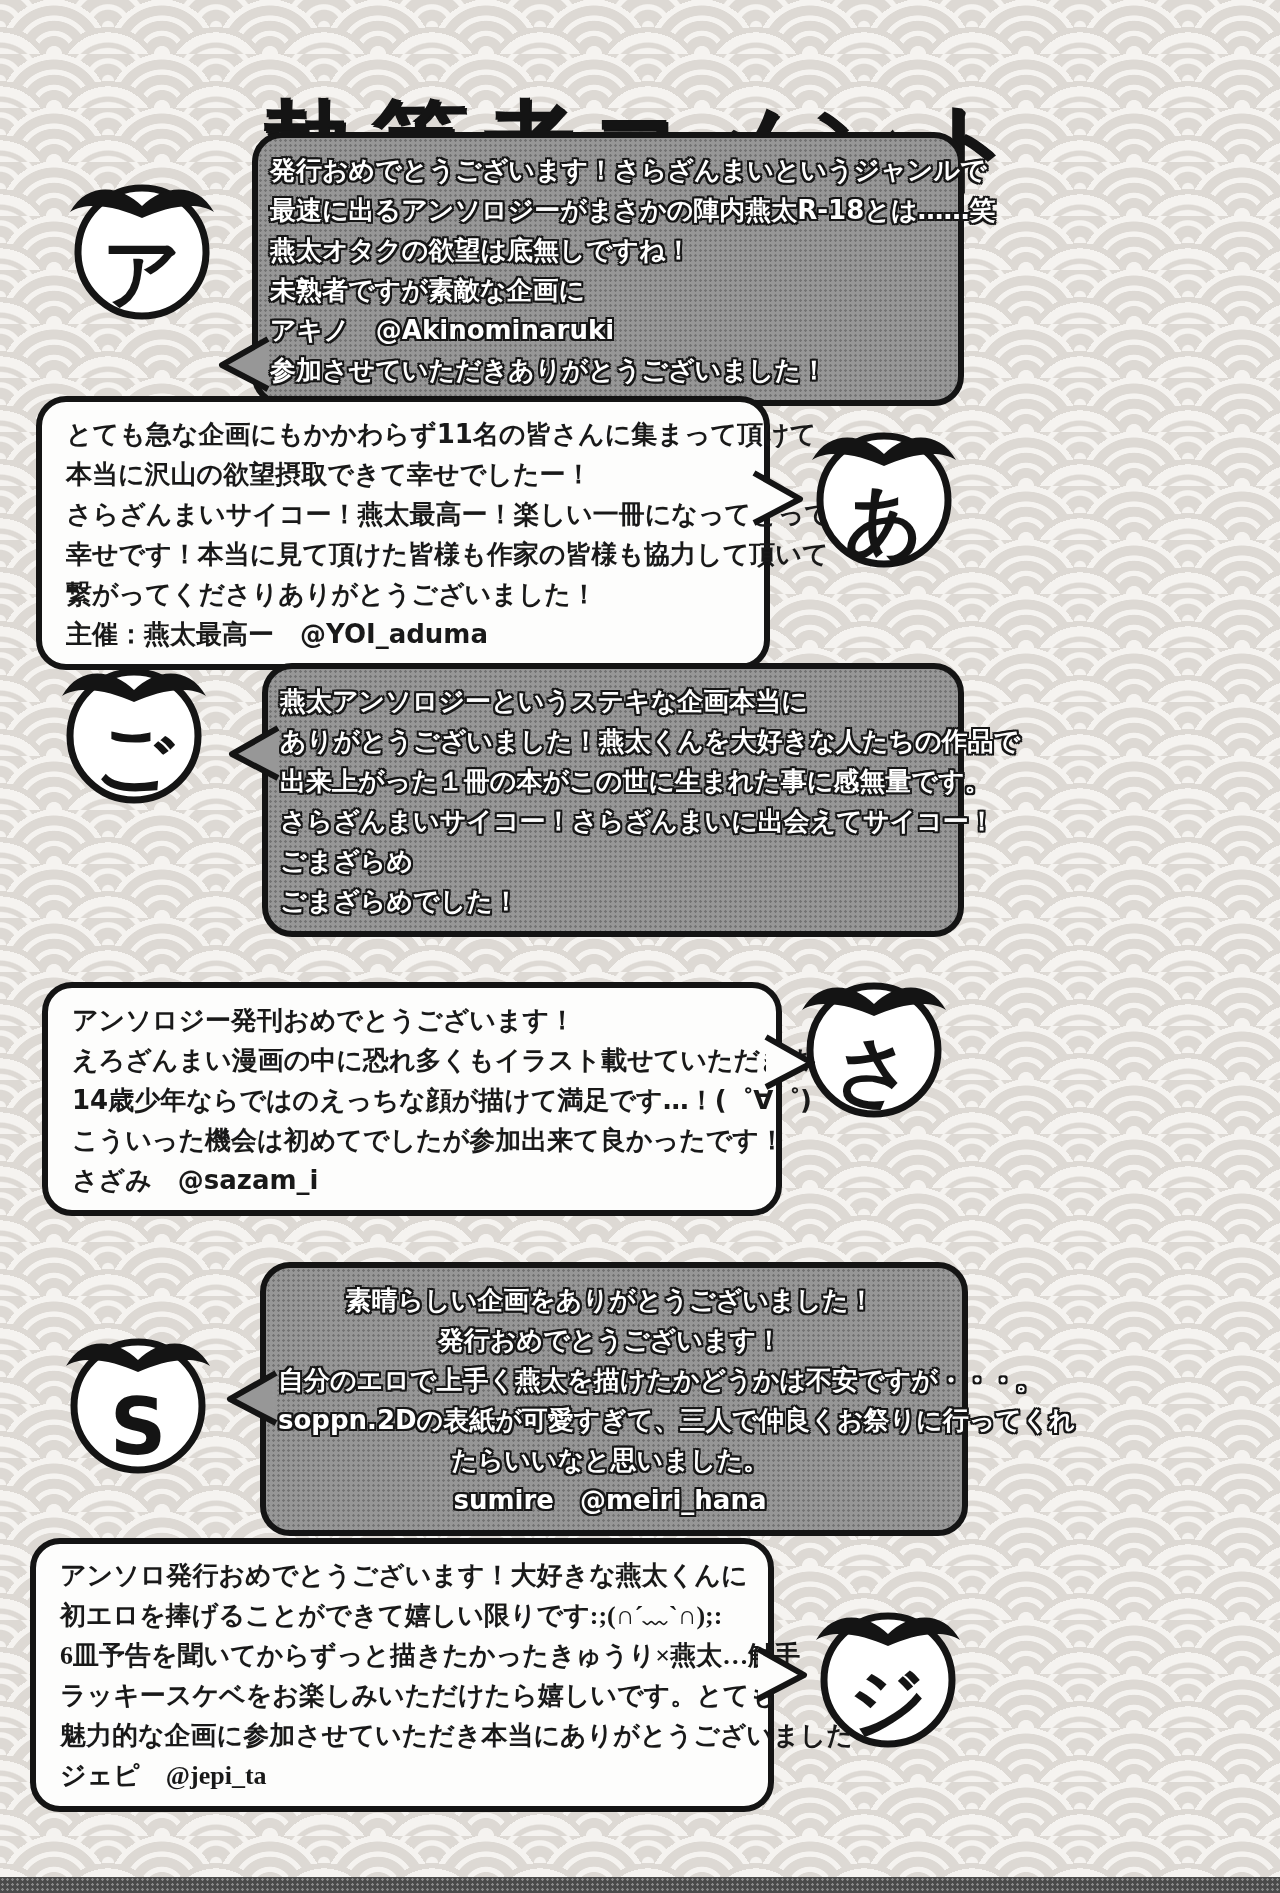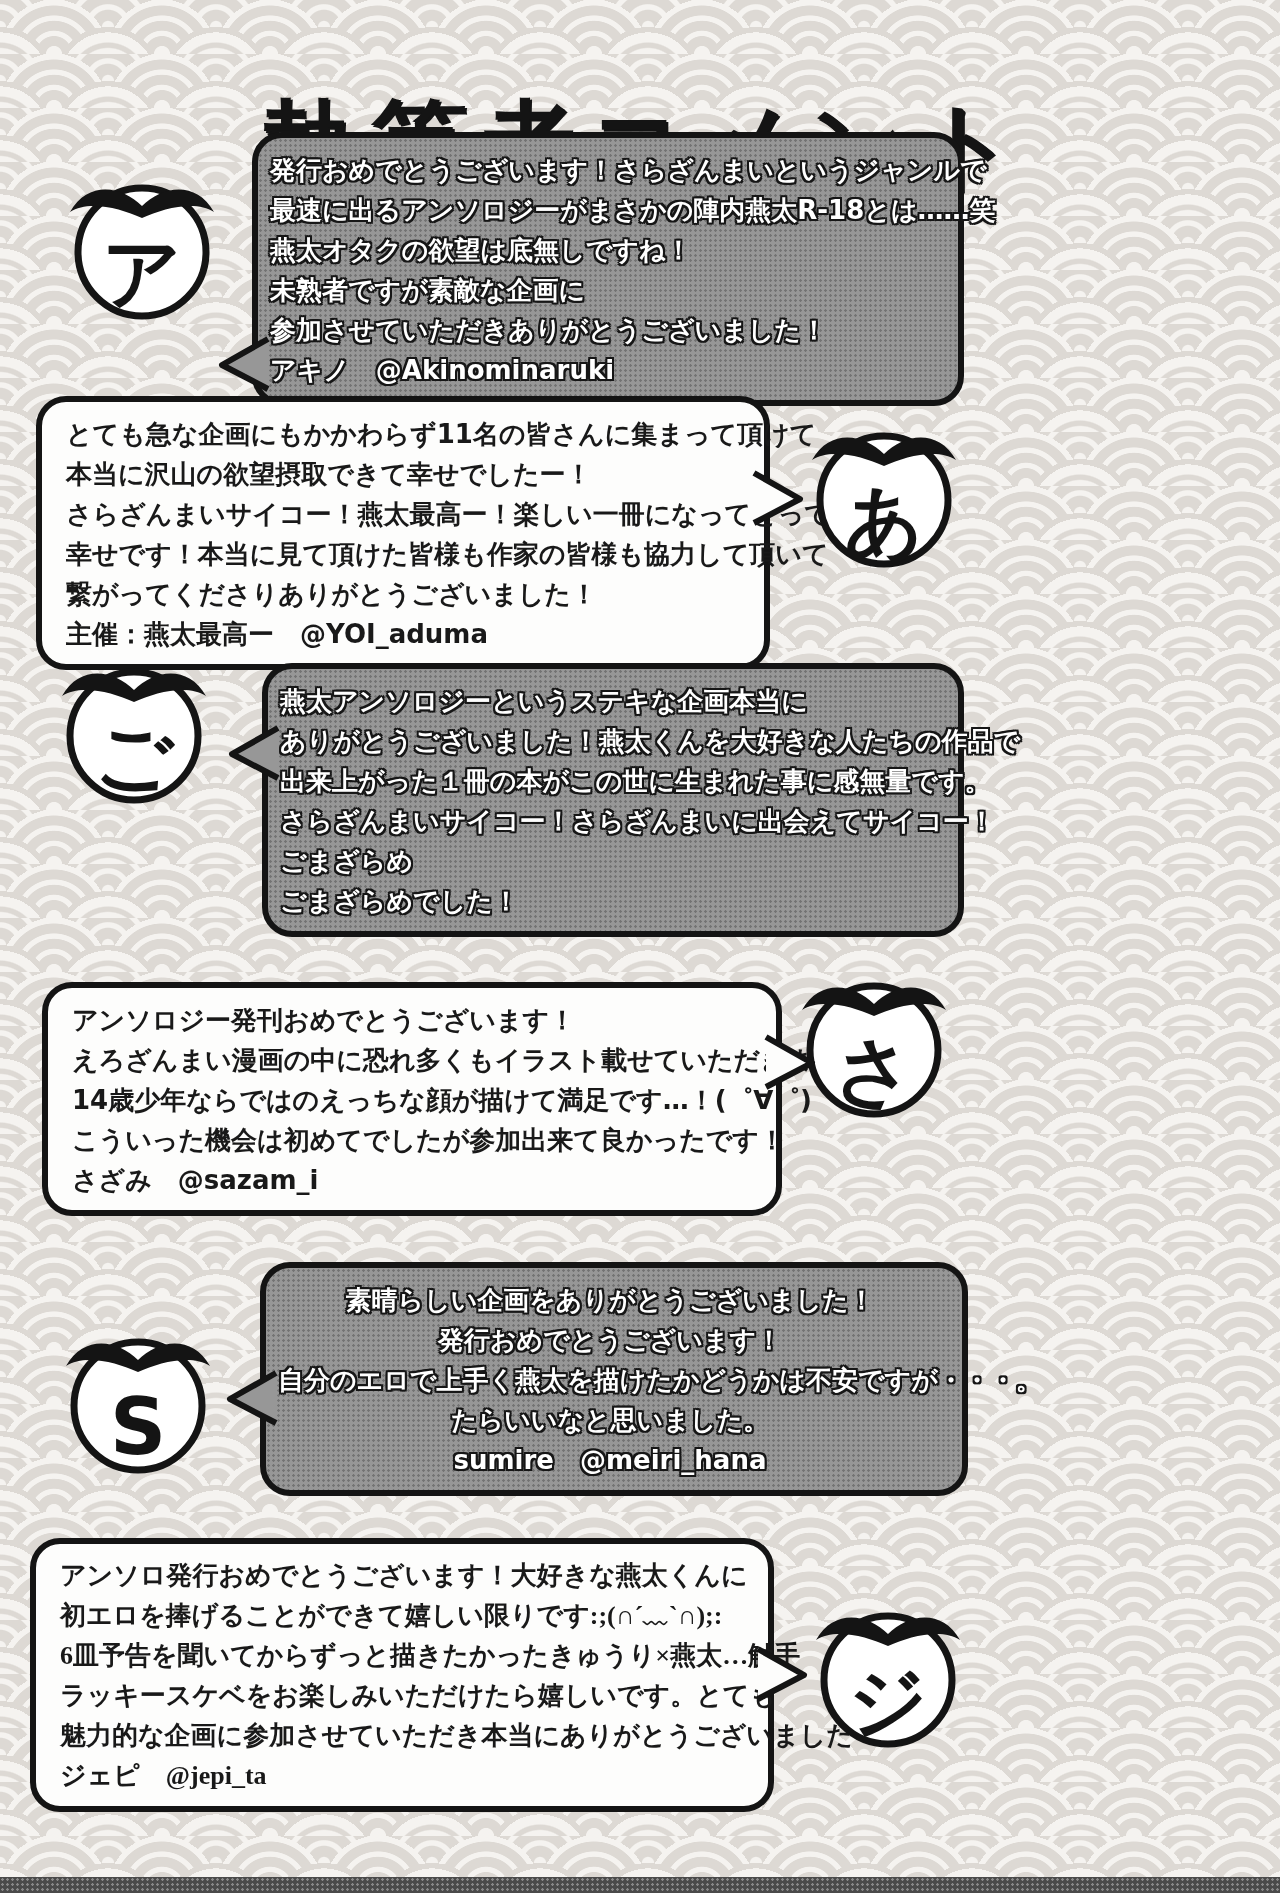--- a/index.html
+++ b/index.html
@@ -88,22 +88,22 @@
   <h1 class="title">執筆者コメント</h1>
 
   <section class="bubble dark b1">
     <svg class="tail tail-left t1" width="54" height="60" viewBox="0 0 54 60">
         <path d="M52 5 L6 31 L52 55"></path>
       </svg>
     <p class="line">発行おめでとうございます！さらざんまいというジャンルで</p>
     <p class="line">最速に出るアンソロジーがまさかの陣内燕太R-18とは……笑</p>
     <p class="line">燕太オタクの欲望は底無しですね！</p>
     <p class="line">未熟者ですが素敵な企画に</p>
+    <p class="line signature">アキノ　@Akinominaruki</p>
     <p class="line">参加させていただきありがとうございました！</p>
-    <p class="line signature">アキノ　@Akinominaruki</p>
   </section>
   <div class="avatar av1">
     <svg viewBox="0 0 160 160">
       <circle class="face" cx="80" cy="92" r="64"></circle>
       <path class="bangs" d="M8 52 C26 20 60 26 80 46 C100 26 134 20 152 52 C134 40 102 48 80 58 C58 48 26 40 8 52 Z"></path>
       <text x="80" y="140" font-size="78" text-anchor="middle">ア</text>
     </svg>
   </div>
 
   <section class="bubble light b2">
@@ -162,20 +162,21 @@
     </svg>
   </div>
 
   <section class="bubble dark b5">
     <svg class="tail tail-left t5" width="54" height="60" viewBox="0 0 54 60">
         <path d="M52 5 L6 31 L52 55"></path>
       </svg>
     <p class="line">素晴らしい企画をありがとうございました！</p>
     <p class="line">発行おめでとうございます！</p>
     <p class="line">自分のエロで上手く燕太を描けたかどうかは不安ですが・・・。</p>
+    <p class="line">soppn.2Dの表紙が可愛すぎて、三人で仲良くお祭りに行ってくれ</p>
     <p class="line">たらいいなと思いました。</p>
     <p class="line signature">sumire　@meiri_hana</p>
   </section>
   <div class="avatar av5">
     <svg viewBox="0 0 160 160">
       <circle class="face" cx="80" cy="92" r="64"></circle>
       <path class="bangs" d="M8 52 C26 20 60 26 80 46 C100 26 134 20 152 52 C134 40 102 48 80 58 C58 48 26 40 8 52 Z"></path>
       <text x="80" y="140" font-size="78" text-anchor="middle">S</text>
     </svg>
   </div>

